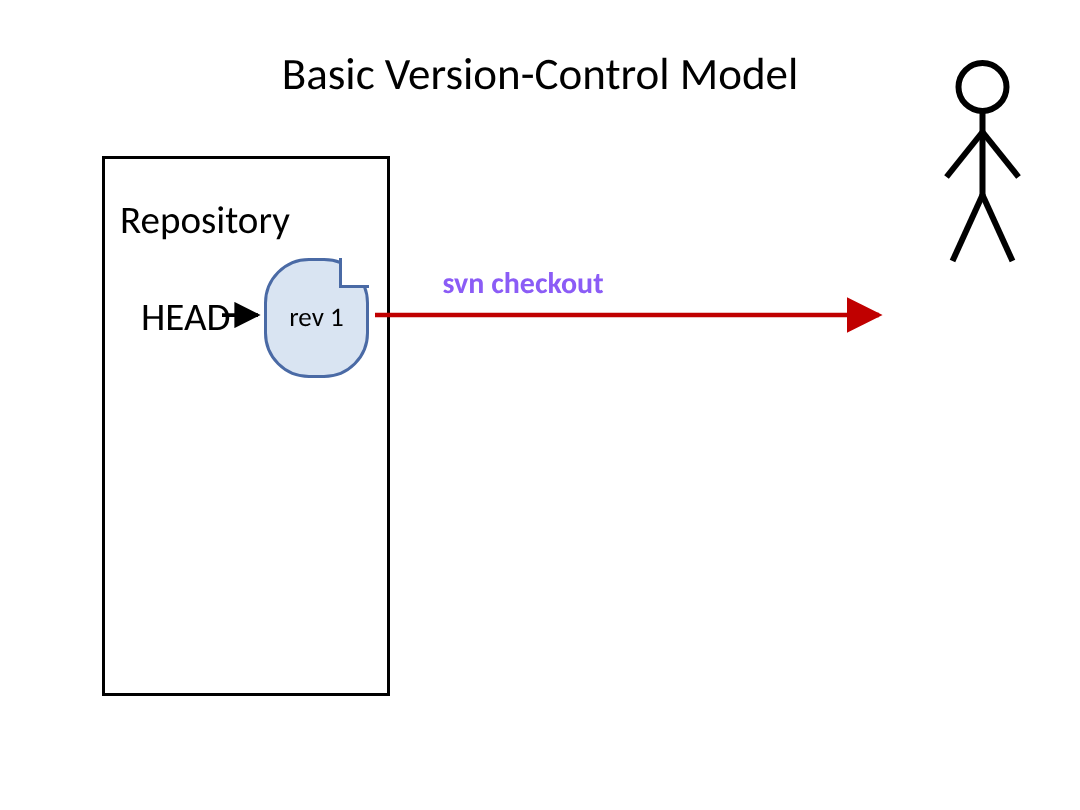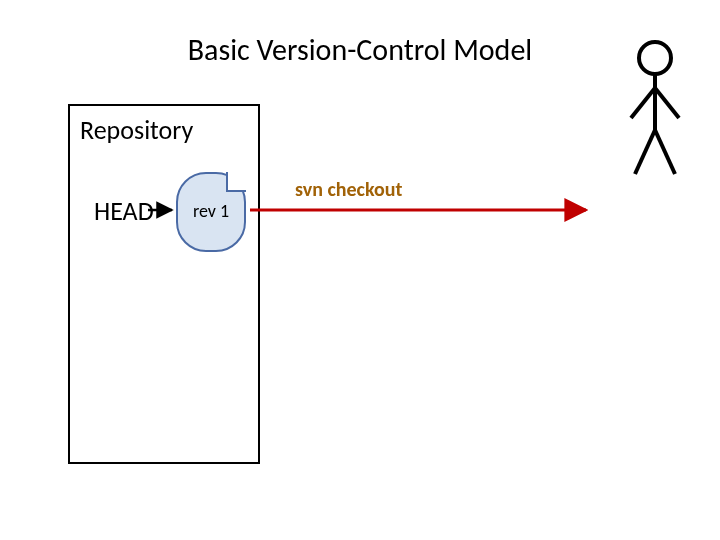--- a/index.html
+++ b/index.html
@@ -37,21 +37,21 @@
     position: absolute;
     left: 460px;
     top: 104px;
     width: 220px;
     height: 200px;
     border: 2px solid #000;
     box-sizing: border-box;
   }
   .box-label {
     font-size: 26px;
-    padding: 8px 10px;
+    padding: 24px 10px;
   }
   .head-label {
     position: absolute;
     left: 94px;
     top: 195px;
     font-size: 26px;
   }
   .file-icon {
     position: absolute;
     width: 70px;
@@ -78,21 +78,21 @@
     box-sizing: border-box;
   }
   #rev1 { left: 176px; top: 172px; border-radius: 30px; }
   #work { left: 592px; top: 172px; }
   .svn-label {
     position: absolute;
     left: 295px;
     top: 177px;
     font-size: 20px;
     font-weight: bold;
-    color: #a16207;
+    color: #8b5cf6;
   }
   
   svg.overlay {
     position: absolute;
     left: 0;
     top: 0;
     width: 720px;
     height: 540px;
     pointer-events: none;
   }

